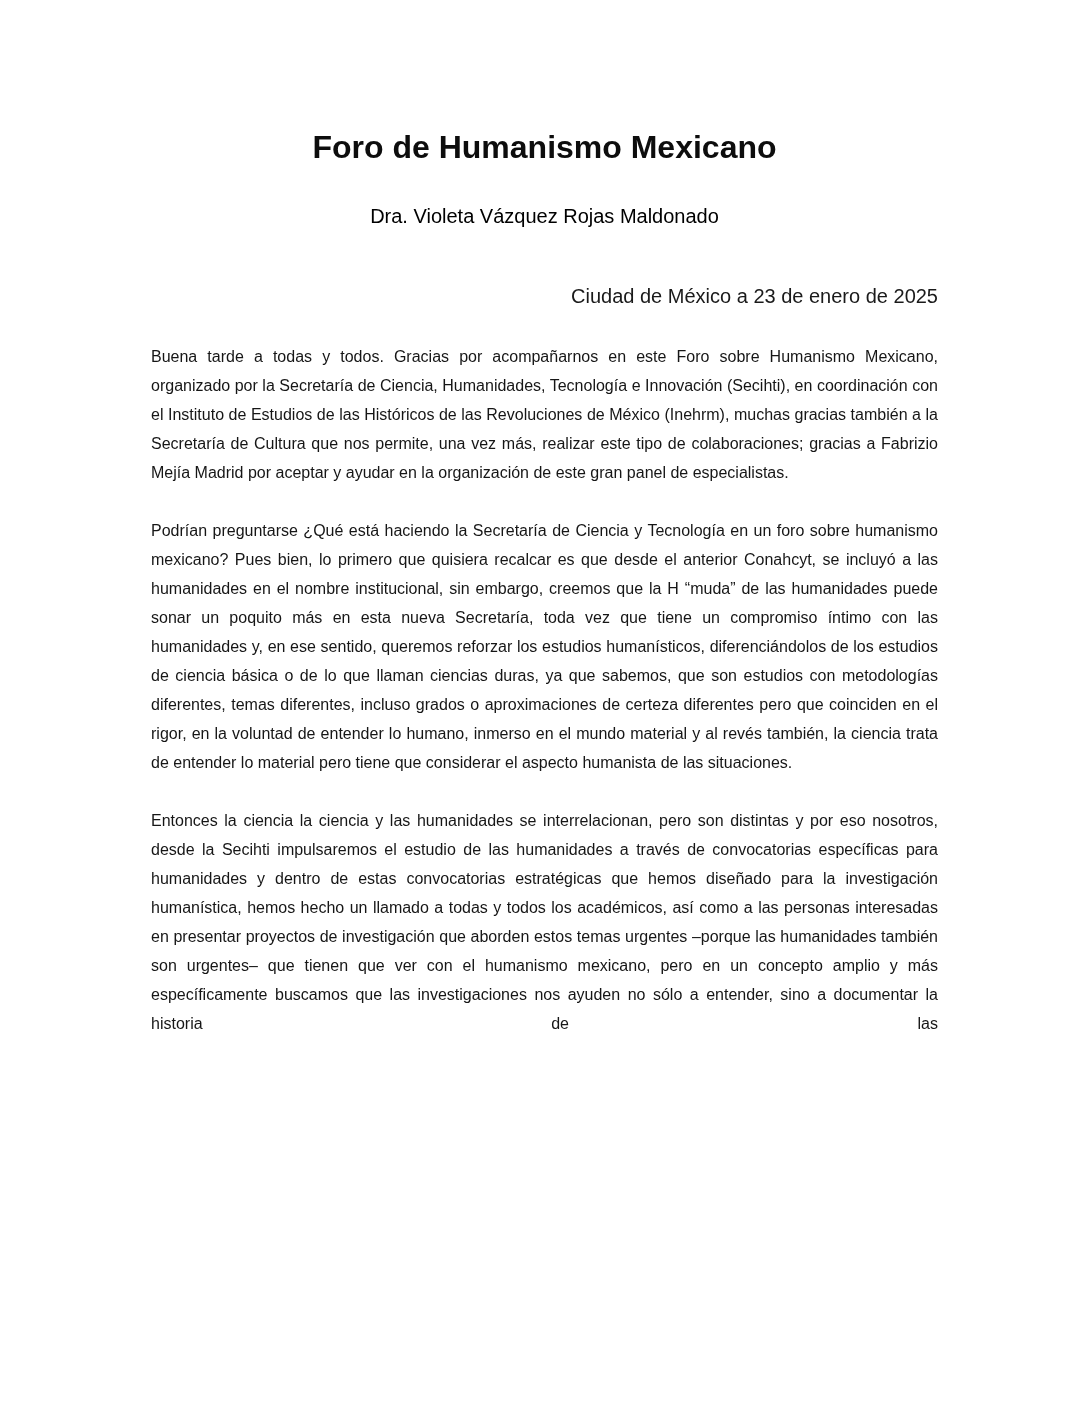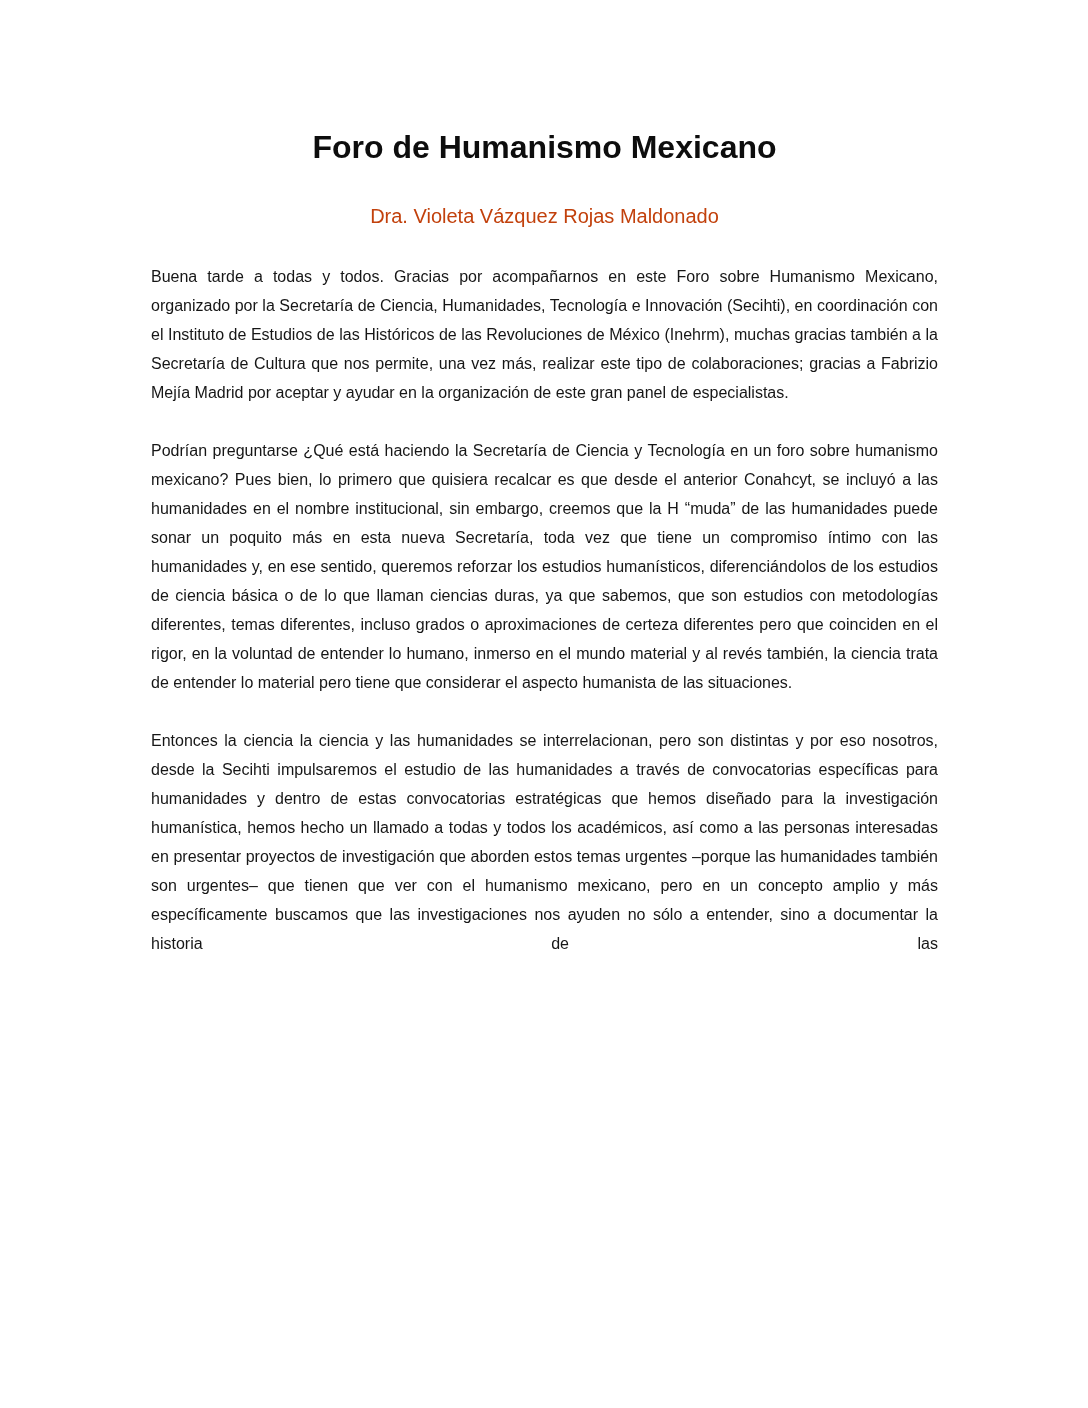--- a/index.html
+++ b/index.html
@@ -26,21 +26,21 @@
     line-height: 1.2;
     font-weight: 700;
     color: #0d0d0d;
   }
   .doc-author {
     margin-top: 38px;
     text-align: center;
     font-size: 20px;
     line-height: 1.2;
     font-weight: 400;
-    color: #c2410c;
+    color: #000000;
   }
   .doc-dateline {
     margin-top: 56px;
     text-align: right;
     font-size: 20px;
     line-height: 1.2;
     color: #1a1a1a;
   }
   .doc-body {
     margin-top: 34px;
@@ -58,19 +58,20 @@
   }
 </style>
 </head>
 <body>
 
 <div class="page">
   <h1 class="doc-title">Foro de Humanismo Mexicano</h1>
 
   <div class="doc-author">Dra. Violeta Vázquez Rojas Maldonado</div>
 
+  <div class="doc-dateline">Ciudad de México a 23 de enero de 2025</div>
 
   <div class="doc-body">
     <p>Buena tarde a todas y todos. Gracias por acompañarnos en este Foro sobre Humanismo Mexicano, organizado por la Secretaría de Ciencia, Humanidades, Tecnología e Innovación (Secihti), en coordinación con el Instituto de Estudios de las Históricos de las Revoluciones de México (Inehrm), muchas gracias también a la Secretaría de Cultura que nos permite, una vez más, realizar este tipo de colaboraciones; gracias a Fabrizio Mejía Madrid por aceptar y ayudar en la organización de este gran panel de especialistas.</p>
     <p>Podrían preguntarse ¿Qué está haciendo la Secretaría de Ciencia y Tecnología en un foro sobre humanismo mexicano? Pues bien, lo primero que quisiera recalcar es que desde el anterior Conahcyt, se incluyó a las humanidades en el nombre institucional, sin embargo, creemos que la H “muda” de las humanidades puede sonar un poquito más en esta nueva Secretaría, toda vez que tiene un compromiso íntimo con las humanidades y, en ese sentido, queremos reforzar los estudios humanísticos, diferenciándolos de los estudios de ciencia básica o de lo que llaman ciencias duras, ya que sabemos, que son estudios con metodologías diferentes, temas diferentes, incluso grados o aproximaciones de certeza diferentes pero que coinciden en el rigor, en la voluntad de entender lo humano, inmerso en el mundo material y al revés también, la ciencia trata de entender lo material pero tiene que considerar el aspecto humanista de las situaciones.</p>
     <p class="cutoff">Entonces la ciencia la ciencia y las humanidades se interrelacionan, pero son distintas y por eso nosotros, desde la Secihti impulsaremos el estudio de las humanidades a través de convocatorias específicas para humanidades y dentro de estas convocatorias estratégicas que hemos diseñado para la investigación humanística, hemos hecho un llamado a todas y todos los académicos, así como a las personas interesadas en presentar proyectos de investigación que aborden estos temas urgentes –porque las humanidades también son urgentes– que tienen que ver con el humanismo mexicano, pero en un concepto amplio y más específicamente buscamos que las investigaciones nos ayuden no sólo a entender, sino a documentar la historia de las</p>
   </div>
 </div>
 
 </body></html>

